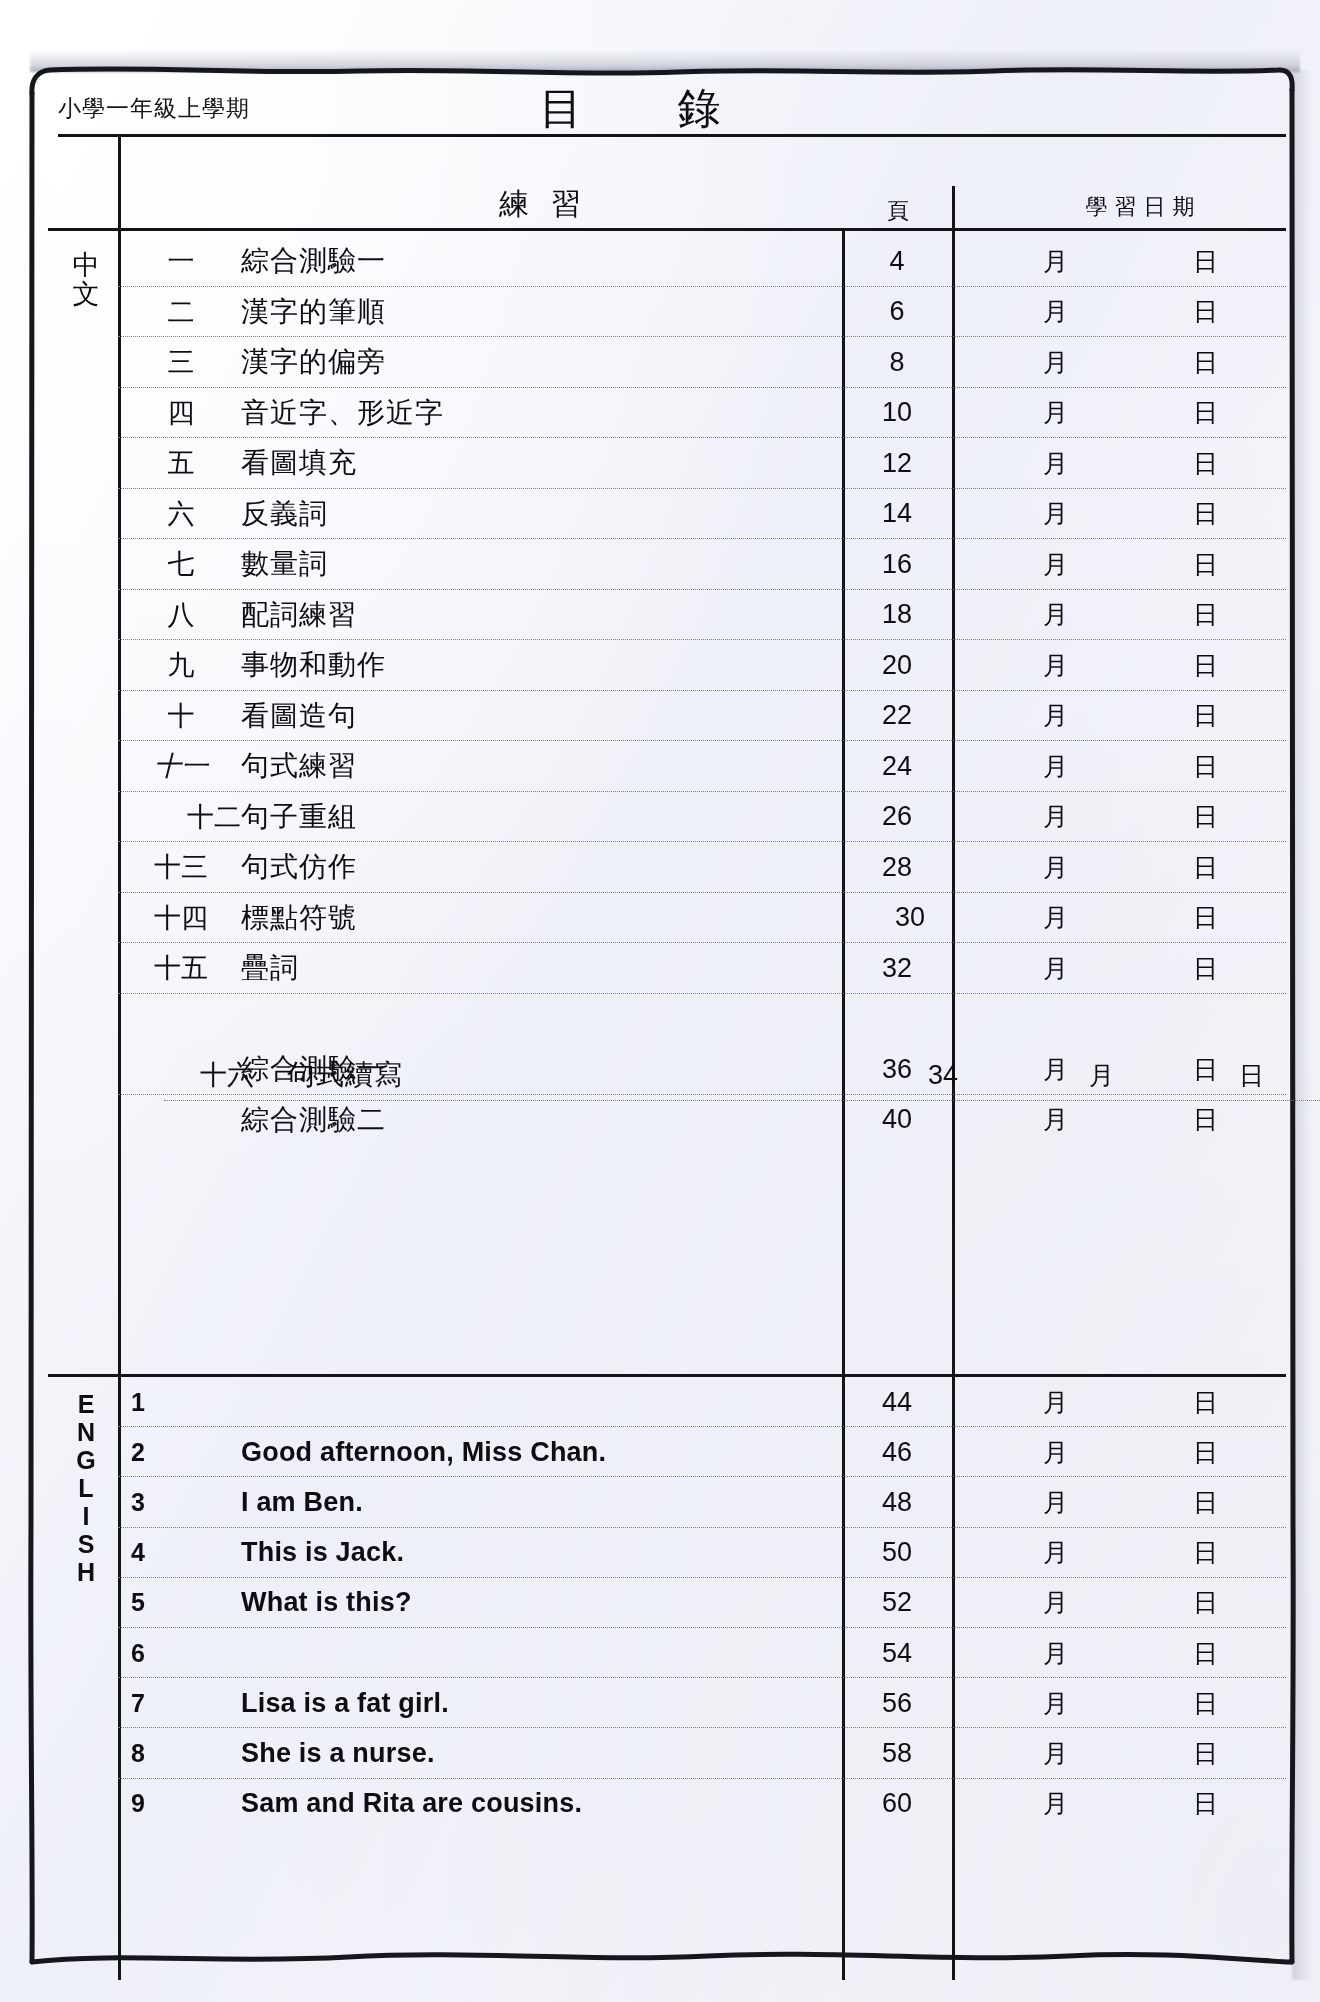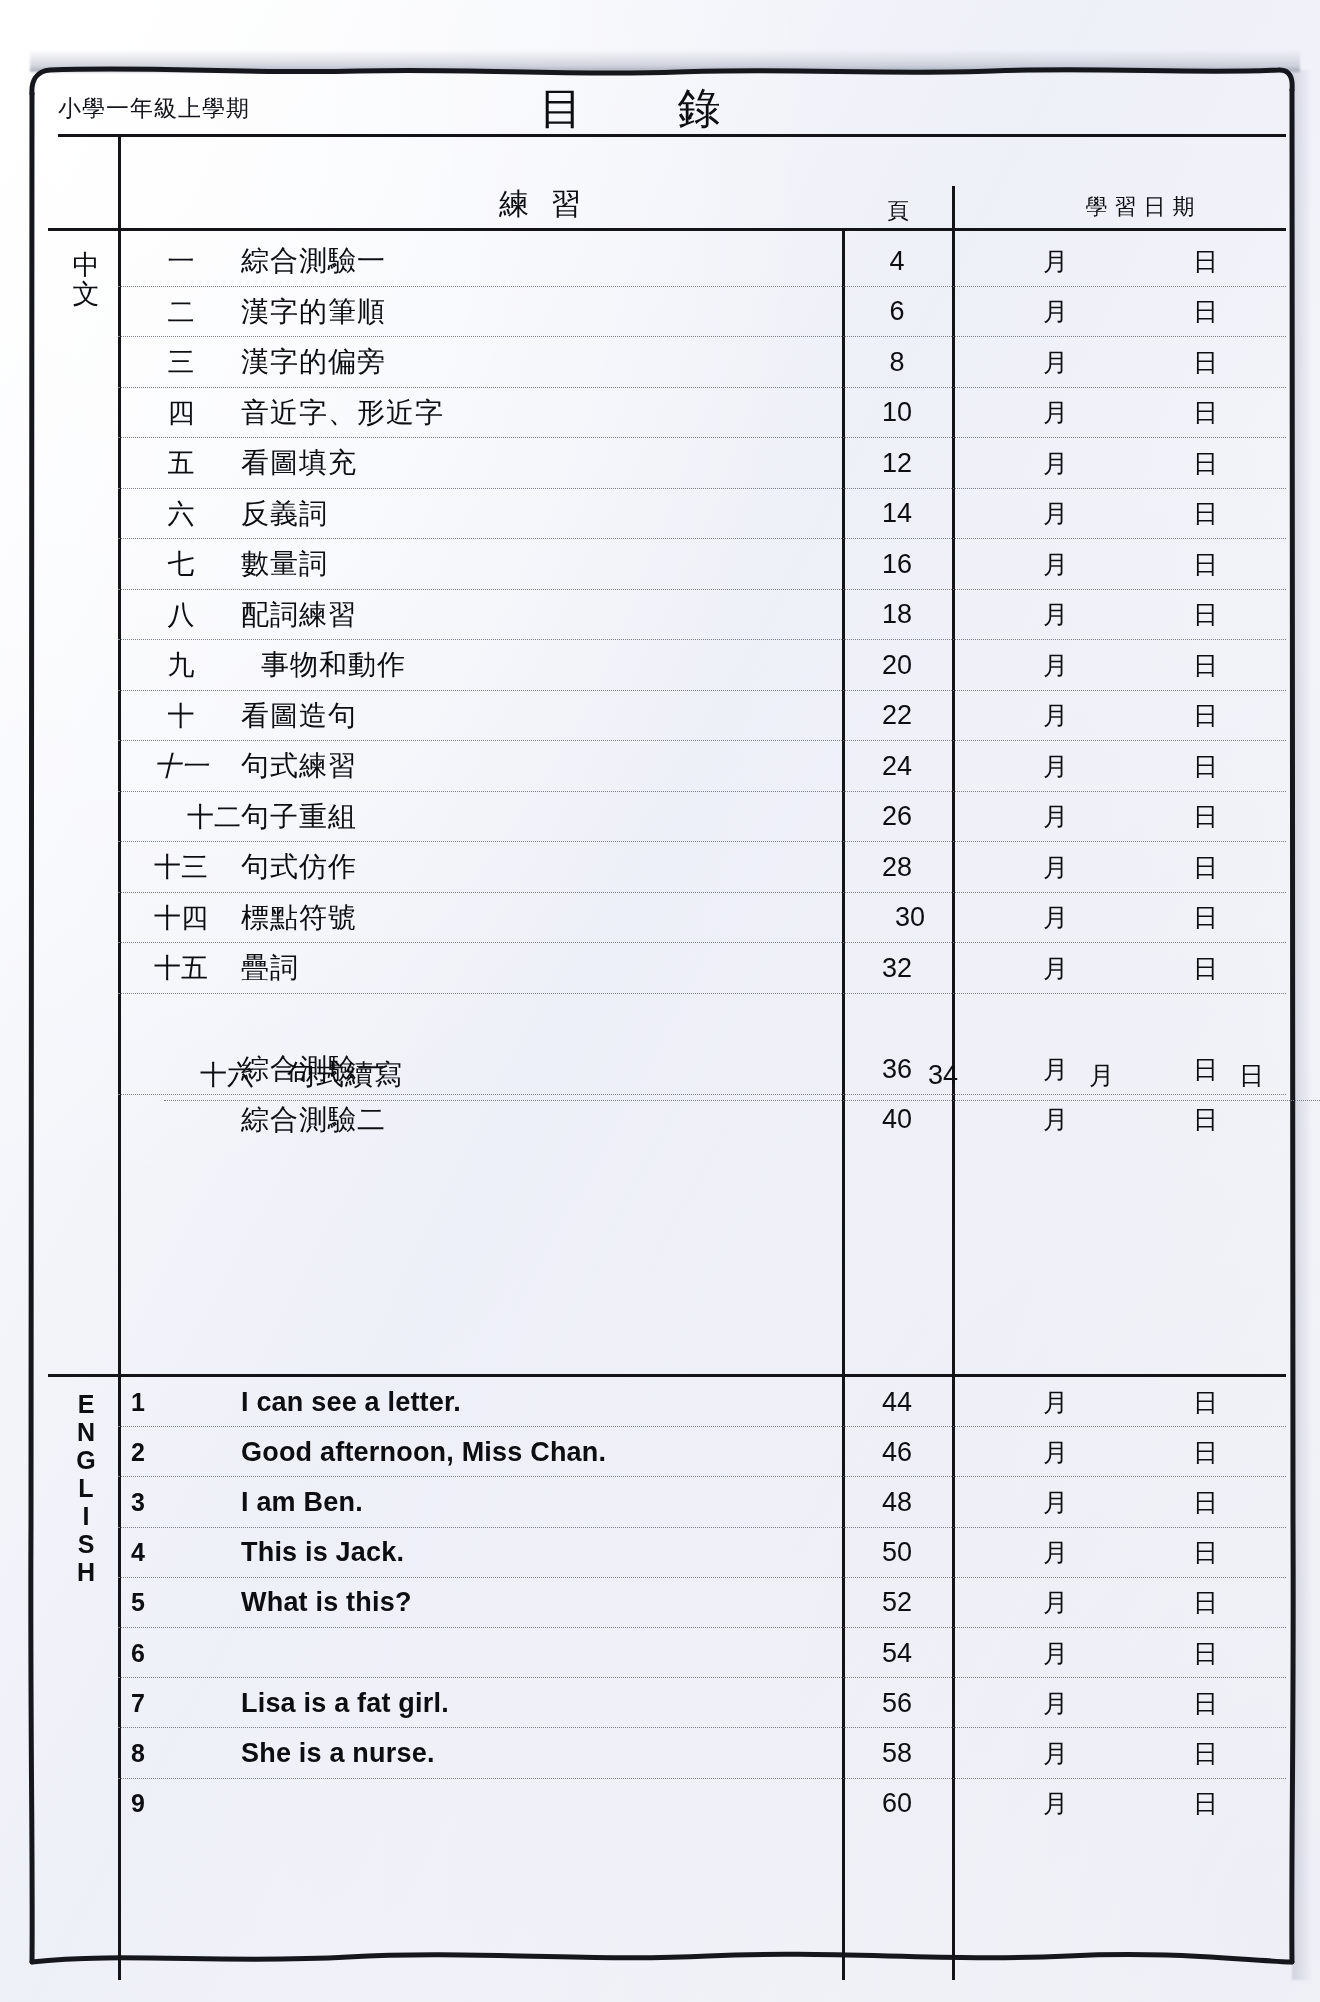--- a/index.html
+++ b/index.html
@@ -406,21 +406,21 @@
       <div class="title" style="height: 50.5px;">配詞練習</div>
       <div class="page" style="height: 50.5px;">18</div>
       <div class="date" style="height: 50.5px;">
         <div class="mon" style="height: 50.5px;">月</div>
         <div class="day" style="height: 50.5px;">日</div>
       </div>
       <div class="sep"></div>
     </div>
     <div class="row" style="top: 640px; height: 50.5px;">
       <div class="num" style="height: 50.5px;">九</div>
-      <div class="title" style="height: 50.5px; margin-left: 20px;">事物和動作</div>
+      <div class="title" style="height: 50.5px;">事物和動作</div>
       <div class="page" style="height: 50.5px;">20</div>
       <div class="date" style="height: 50.5px;">
         <div class="mon" style="height: 50.5px;">月</div>
         <div class="day" style="height: 50.5px;">日</div>
       </div>
       <div class="sep"></div>
     </div>
     <div class="row" style="top: 690.5px; height: 50.5px;">
       <div class="num" style="height: 50.5px;">十</div>
       <div class="title" style="height: 50.5px;">看圖造句</div>
@@ -505,21 +505,20 @@
       <div class="num" style="height: 50.5px;"></div>
       <div class="title" style="height: 50.5px;">綜合測驗二</div>
       <div class="page" style="height: 50.5px;">40</div>
       <div class="date" style="height: 50.5px;">
         <div class="mon" style="height: 50.5px;">月</div>
         <div class="day" style="height: 50.5px;">日</div>
       </div>
     </div>
     <div class="row en" style="top: 1377px; height: 50.2px;">
       <div class="num" style="height: 50.2px;">1</div>
-      <div class="title" style="height: 50.2px;">I can see a letter.</div>
       <div class="page" style="height: 50.2px;">44</div>
       <div class="date" style="height: 50.2px;">
         <div class="mon" style="height: 50.2px;">月</div>
         <div class="day" style="height: 50.2px;">日</div>
       </div>
       <div class="sep"></div>
     </div>
     <div class="row en" style="top: 1427.2px; height: 50.2px;">
       <div class="num" style="height: 50.2px;">2</div>
       <div class="title" style="height: 50.2px;">Good afternoon, Miss Chan.</div>
@@ -584,19 +583,20 @@
       <div class="title" style="height: 50.2px;">She is a nurse.</div>
       <div class="page" style="height: 50.2px;">58</div>
       <div class="date" style="height: 50.2px;">
         <div class="mon" style="height: 50.2px;">月</div>
         <div class="day" style="height: 50.2px;">日</div>
       </div>
       <div class="sep"></div>
     </div>
     <div class="row en nosep" style="top: 1778.6px; height: 50.2px;">
       <div class="num" style="height: 50.2px;">9</div>
+      <div class="title" style="height: 50.2px;">Sam and Rita are cousins.</div>
       <div class="page" style="height: 50.2px;">60</div>
       <div class="date" style="height: 50.2px;">
         <div class="mon" style="height: 50.2px;">月</div>
         <div class="day" style="height: 50.2px;">日</div>
       </div>
     </div>
   </div>
 
 </body></html>

